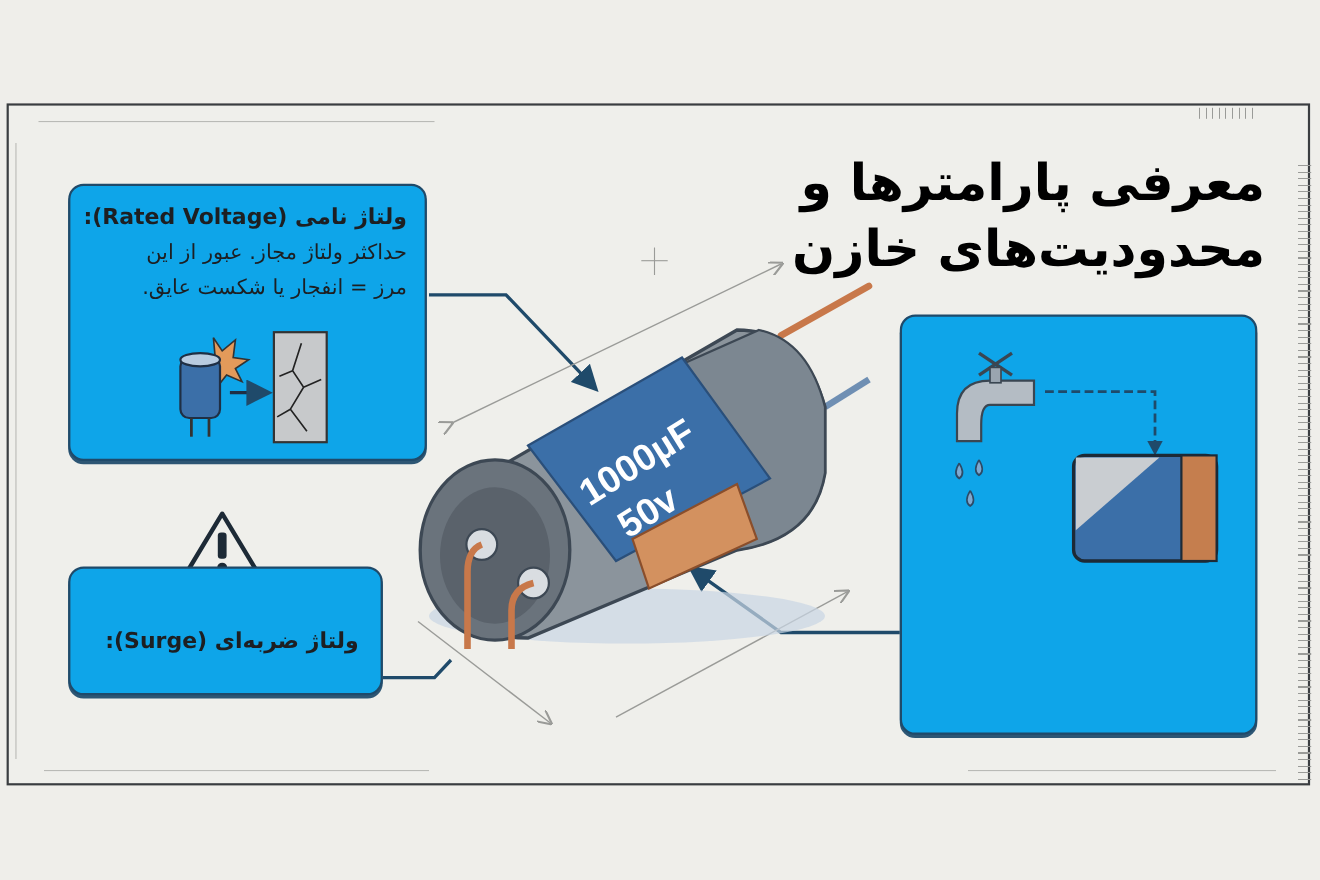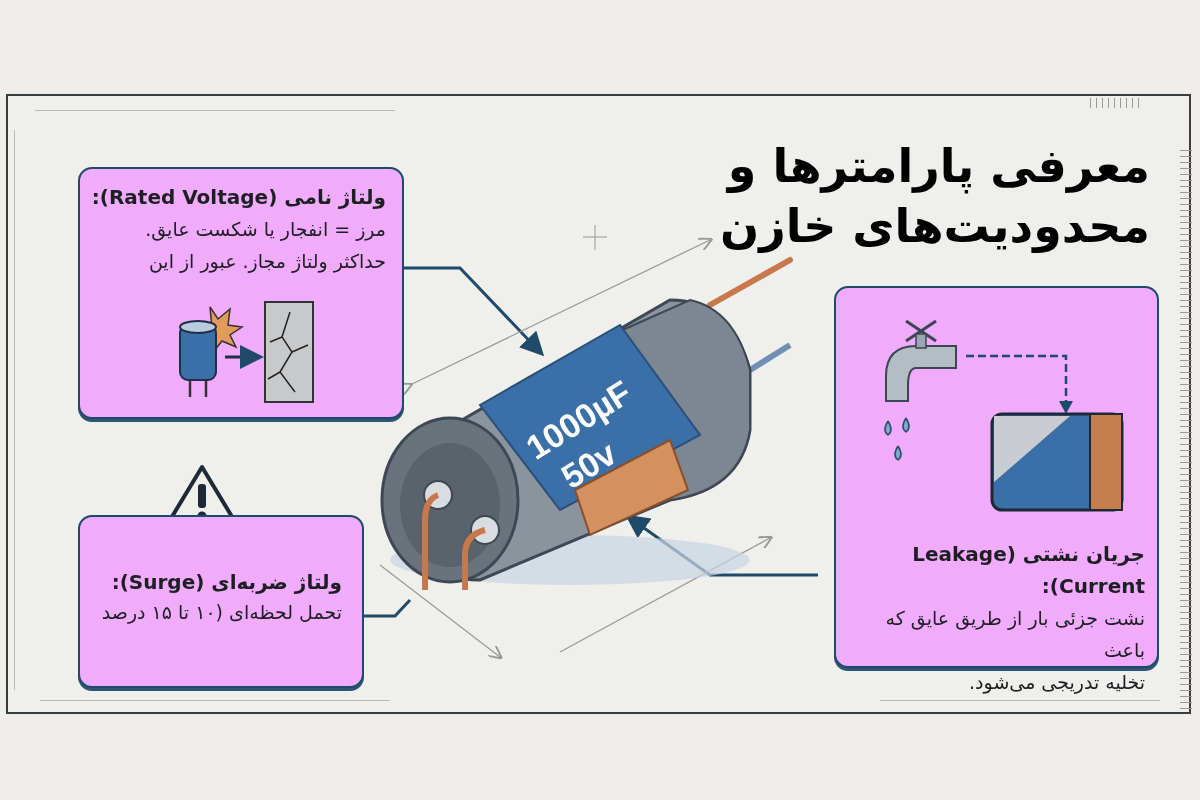--- a/index.html
+++ b/index.html
@@ -14,24 +14,23 @@
       border: 2px solid #3a3d40; background: #efefeb;
     }
     .inner-line { position: absolute; border-color: #b9bab6; border-style: solid; border-width: 0; }
     .title {
       position: absolute; right: 50px; top: 136px; width: 720px;
       direction: rtl; text-align: right;
       font-size: 46px; font-weight: bold; color: #000000;
       letter-spacing: -1px; line-height: 60px;
     }
     .card {
-      position: absolute; background: #f0abfc;
+      position: absolute; background: #0ea5e9;
       border: 2.5px solid #1f4a6a; border-radius: 14px;
       box-shadow: 0 3px 0 #2d5674;
-      margin-left: 16px;
     }
     .card-text {
       direction: rtl; text-align: right; color: #1d1f22;
       font-size: 19px; line-height: 32px;
     }
     .card-text .head { font-weight: bold; font-size: 20px; }
     .ruler-v {
       position: absolute; right: 8px; top: 150px; width: 12px; height: 560px;
       background-image: repeating-linear-gradient(to bottom, #9a9b98 0 1px, transparent 1px 6px);
     }
@@ -95,63 +94,57 @@
   <circle cx="68" cy="235" r="14" fill="#d9dde1" stroke="#3d4854" stroke-width="2"></circle>
   <circle cx="115" cy="270" r="14" fill="#d9dde1" stroke="#3d4854" stroke-width="2"></circle>
 
   <path d="M68 235 Q55 240 55 260 L55 330" fill="none" stroke="#c8784a" stroke-width="6"></path>
   <path d="M115 270 Q95 275 95 295 L95 330" fill="none" stroke="#c8784a" stroke-width="6"></path>
 </svg>
 
 <div class="card" style="left:62px;top:167px;width:326px;height:252px;">
   <div class="card-text" style="padding:12px 16px 0 10px;">
     <div class="head">ولتاژ نامی (Rated Voltage):</div>
+    <div>حداکثر ولتاژ مجاز. عبور از این</div>
     <div>مرز = انفجار یا شکست عایق.</div>
-    <div>حداکثر ولتاژ مجاز. عبور از این</div>
   </div>
   <svg width="160" height="110" style="left:90px;top:128px;" viewBox="0 0 160 110">
     <polygon points="40,10 48,22 60,12 58,28 72,30 60,38 66,50 52,44 44,54" fill="#e39a5a" stroke="#333" stroke-width="1.5"></polygon>
     <rect x="10" y="28" width="36" height="55" rx="8" fill="#3b6fa8" stroke="#1f2f44" stroke-width="2"></rect>
     <ellipse cx="28" cy="30" rx="18" ry="6" fill="#b8cbe0" stroke="#1f2f44" stroke-width="2"></ellipse>
     <line x1="20" y1="83" x2="20" y2="100" stroke="#333" stroke-width="2.5"></line>
     <line x1="36" y1="83" x2="36" y2="100" stroke="#333" stroke-width="2.5"></line>
     <line x1="55" y1="60" x2="88" y2="60" stroke="#1f2f44" stroke-width="3" marker-end="url(#arr)"></line>
     <rect x="95" y="5" width="48" height="100" fill="#c7c9cb" stroke="#333" stroke-width="2"></rect>
     <path d="M120 15 L112 40 L122 55 L110 75 L125 95 M112 40 L100 45 M122 55 L138 48 M110 75 L98 82" fill="none" stroke="#222" stroke-width="1.5"></path>
   </svg>
 </div>
 
 <svg width="80" height="70" style="left:162px;top:462px;" viewBox="0 0 80 70">
   <path d="M40 5 L75 63 L5 63 Z" fill="#efefeb" stroke="#1d2a36" stroke-width="4" stroke-linejoin="round"></path>
   <rect x="36" y="22" width="8" height="24" rx="3" fill="#1d2a36"></rect>
   <circle cx="40" cy="54" r="4.5" fill="#1d2a36"></circle>
 </svg>
 
-<div class="card" style="left:62px;top:515px;width:286px;height:173px;">
+<div class="card" style="left:62px;top:515px;width:286px;height:117px;">
   <div class="card-text" style="padding:50px 20px 0 10px;line-height:30px;">
     <div class="head">ولتاژ ضربه‌ای (Surge):</div>
-    <div>تحمل لحظه‌ای (۱۰ تا ۱۵ درصد</div>
   </div>
 </div>
 
 <div class="card" style="left:818px;top:286px;width:325px;height:382px;">
   <svg width="280" height="200" style="left:30px;top:18px;" viewBox="0 0 280 200">
     <path d="M20 70 Q20 40 50 40 L90 40 L90 62 L50 62 Q42 62 42 80 L42 95 L20 95 Z" fill="#b4bcc4" stroke="#3a4652" stroke-width="2"></path>
     <line x1="40" y1="15" x2="70" y2="35" stroke="#3a4652" stroke-width="3"></line>
     <line x1="70" y1="15" x2="40" y2="35" stroke="#3a4652" stroke-width="3"></line>
     <rect x="50" y="28" width="10" height="14" fill="#9aa5b0" stroke="#3a4652" stroke-width="1.5"></rect>
     <path d="M22 115 q-6 10 0 14 q6 -4 0 -14" fill="#7fa9d0" stroke="#2d4a66" stroke-width="1.5"></path>
     <path d="M40 112 q-6 10 0 14 q6 -4 0 -14" fill="#7fa9d0" stroke="#2d4a66" stroke-width="1.5"></path>
     <path d="M32 140 q-6 10 0 14 q6 -4 0 -14" fill="#7fa9d0" stroke="#2d4a66" stroke-width="1.5"></path>
     <path d="M100 50 L200 50 L200 100" fill="none" stroke="#1f4a6a" stroke-width="2.5" stroke-dasharray="8 4"></path>
     <path d="M193 95 L200 108 L207 95 Z" fill="#1f4a6a"></path>
   </svg>
   <svg width="135" height="100" style="left:154px;top:124px;" viewBox="0 0 135 100">
     <rect x="2" y="2" width="130" height="96" rx="10" fill="#3b6fa8" stroke="#1d2a36" stroke-width="3"></rect>
     <path d="M4 4 L80 4 L4 70 Z" fill="#c9cdd1"></path>
     <rect x="100" y="2" width="32" height="96" fill="#c57e4e" stroke="#1d2a36" stroke-width="2"></rect>
   </svg>
-  <div class="card-text" style="position:absolute;left:0;right:0;top:250px;padding:0 12px 0 10px;">
-    <div class="head">جریان نشتی (Leakage Current):</div>
-    <div>نشت جزئی بار از طریق عایق که باعث</div>
-    <div>تخلیه تدریجی می‌شود.</div>
-  </div>
 </div>
 
 </body></html>

